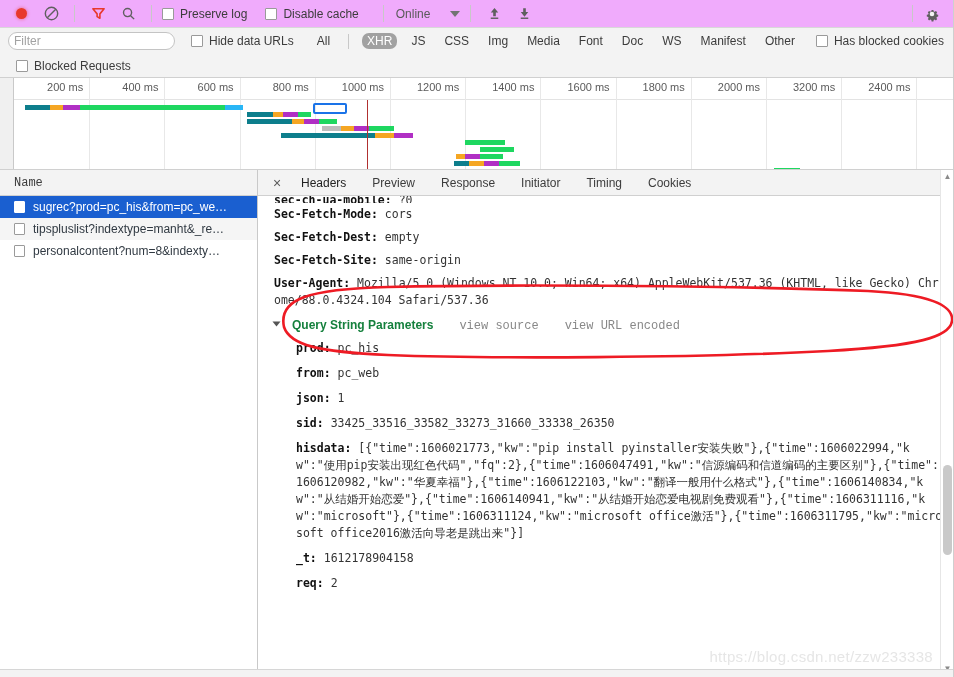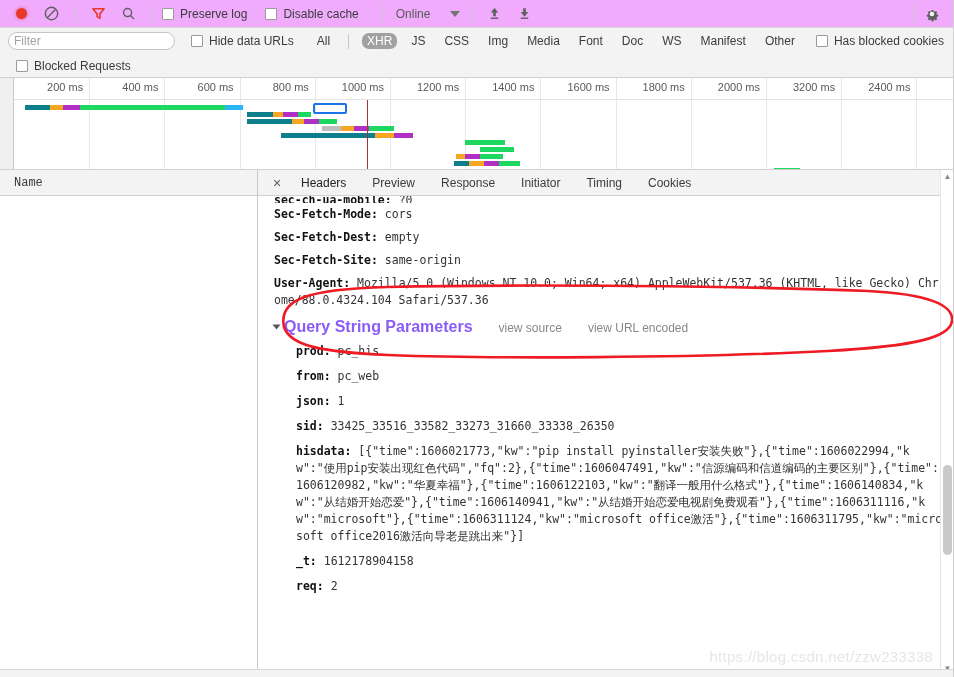--- a/index.html
+++ b/index.html
@@ -218,22 +218,22 @@
   .tri {
     width:0;height:0;
     border-left: 5px solid #555;
     border-top: 4px solid transparent;
     border-bottom: 4px solid transparent;
     margin-right: 5px;
     transform: rotate(90deg);
     display:inline-block;
     position: relative; top: -1px;
   }
-  .section-title { font-weight: bold; font-size: 16px; color:#8b5cf6; }
-  .view-link { color:#888; font-size:12px; margin-left: 26px; font-family:Liberation Sans, sans-serif; }
+  .section-title { font-weight: bold; font-size: 12px; color:#15803d;padding-left:8px; }
+  .view-link { color:#888; font-size:12px; margin-left: 26px; font-family:Liberation Mono, monospace; }
 
   .param-row {
     padding: 4px 0 4px 22px;
     line-height: 17px;
     word-break: break-all;
     white-space: pre-wrap;
   }
   .param-key { font-weight: bold; color:#111; }
   .param-val { color:#333; }
 
@@ -446,20 +446,34 @@
       <div class="ov-sel" style="left: 312.8px; width: 34.08px; top: 25px; height: 11px;"></div>
       <div class="ov-marker" style="left: 367.44px;"></div>
     </div>
 
   <div class="main">
 
     <div class="left-pane">
       <div class="lp-head">
         <span>Name</span>
       </div>
+      <div id="req-rows">
+          <div class="req-row selected">
+            <span class="doc-ico"></span>
+            <span class="req-name">sugrec?prod=pc_his&amp;from=pc_we…</span>
+          </div>
+          <div class="req-row stripe">
+            <span class="doc-ico"></span>
+            <span class="req-name">tipspluslist?indextype=manht&amp;_re…</span>
+          </div>
+          <div class="req-row">
+            <span class="doc-ico"></span>
+            <span class="req-name">personalcontent?num=8&amp;indexty…</span>
+          </div>
+        </div>
     </div>
 
     <div class="right-pane">
       <div class="tabbar">
         <div class="tab-close">×</div>
         <div id="tabs" style="display:flex">
             <div class="tab active">Headers</div>
             <div class="tab">Preview</div>
             <div class="tab">Response</div>
             <div class="tab">Initiator</div>

